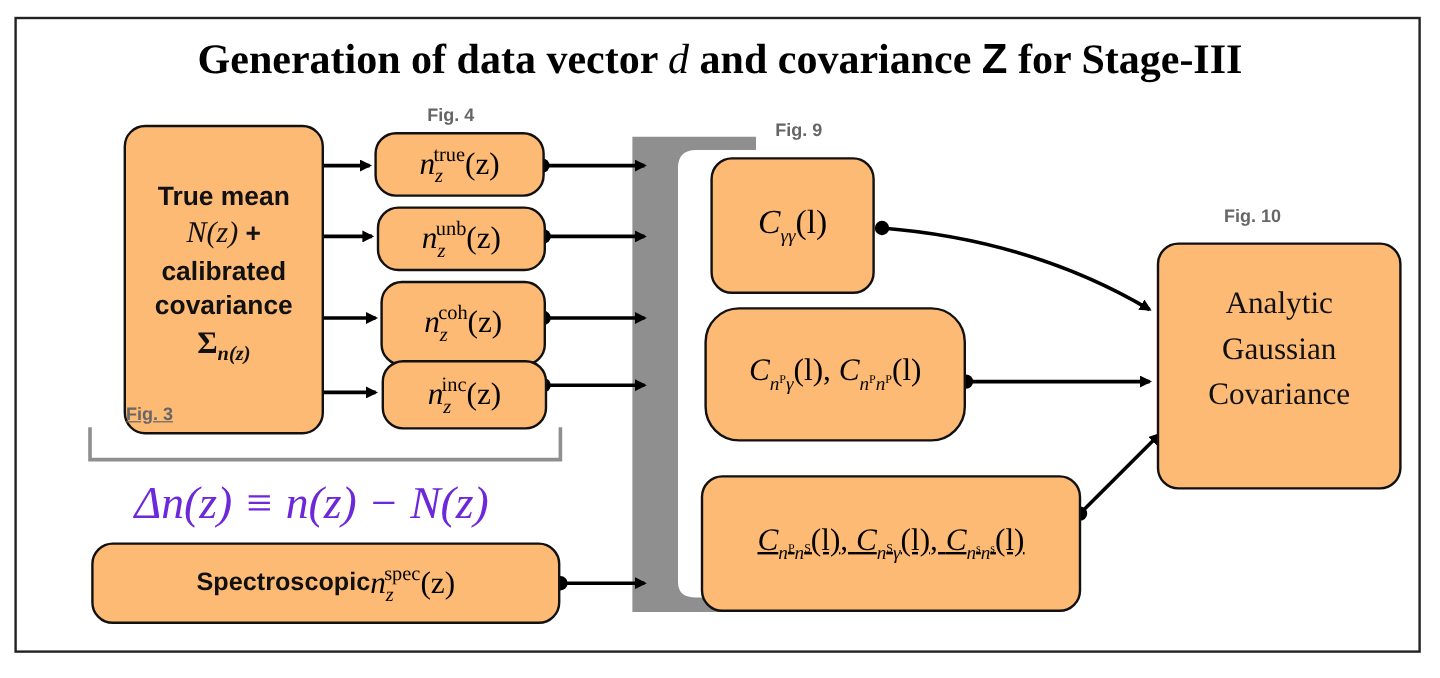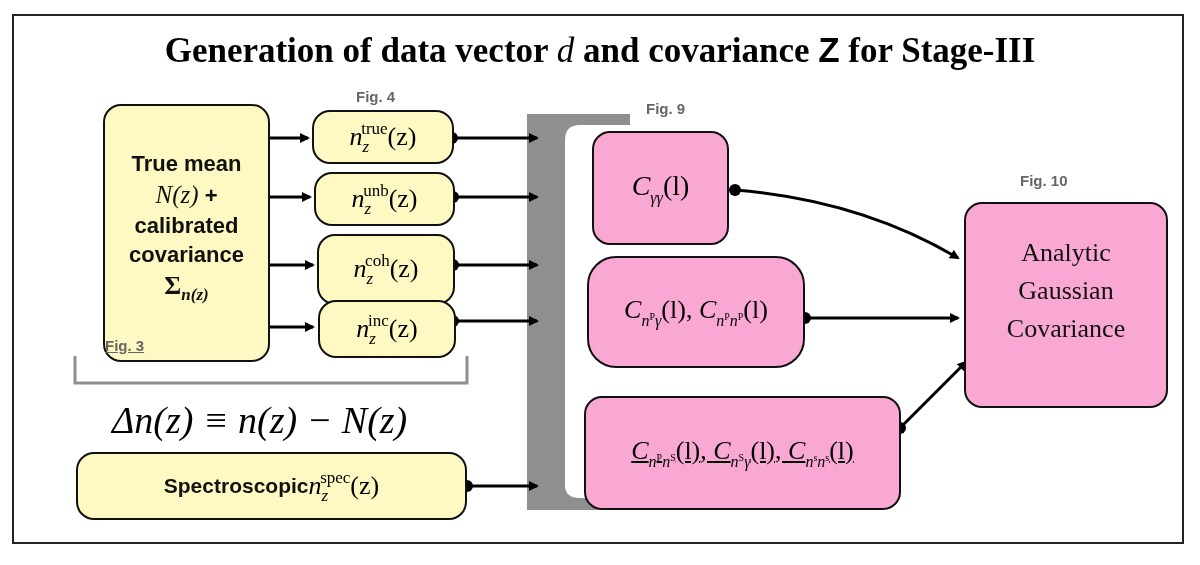--- a/index.html
+++ b/index.html
@@ -2,22 +2,22 @@
 <html><head>
 <meta charset="utf-8">
 <style>
   html, body { margin: 0; padding: 0; background: #ffffff; }
   body { width: 1200px; height: 565px; position: relative; overflow: hidden; font-family: "Liberation Sans", sans-serif; }
   .frame { position: absolute; left: 12px; top: 14px; width: 1172px; height: 530px; border: 2px solid #222; box-sizing: border-box; }
   .title { position: absolute; left: 0; top: 30px; width: 1200px; text-align: center; font-family: "Liberation Serif", serif; font-size: 35px; font-weight: bold; color: #000; }
   .title .it { font-style: italic; font-weight: normal; }
   .title .sans { font-family: "Liberation Sans", sans-serif; font-weight: bold; }
   .box { position: absolute; box-sizing: border-box; border: 2.5px solid #111; border-radius: 18px; display: flex; align-items: center; justify-content: center; text-align: center; }
-  .grey { background: #fef9c3; }
-  .blue { background: #f9a8d4; }
+  .grey { background: #fdba74; }
+  .blue { background: #fdba74; }
   .serif { font-family: "Liberation Serif", serif; }
   .math { font-family: "Liberation Serif", serif; font-style: italic; }
   .rm { font-style: normal; }
   .fig { position: absolute; font-family: "Liberation Sans", sans-serif; font-weight: bold; font-size: 15px; color: #666; }
   .nz { font-size: 26px; line-height: 1; }
   .nz sup { font-size: 17px; font-style: normal; vertical-align: 11px; }
   .nz sub { font-size: 17px; vertical-align: -7px; }
   .lbl { font-size: 22px; font-weight: bold; line-height: 1.32; color: #111; }
   svg.wires { position: absolute; left: 0; top: 0; }
   .cform { font-size: 28px; white-space: nowrap; }
@@ -103,21 +103,21 @@
 <div class="box grey" style="left:314px; top:172px; width:141px; height:54px;">
   <span class="math nz"><span>n</span><sub>z</sub><sup style="margin-left:-8px;">unb</sup><span class="rm">(z)</span></span>
 </div>
 <div class="box grey" style="left:317px; top:234px; width:138px; height:71px;">
   <span class="math nz"><span>n</span><sub>z</sub><sup style="margin-left:-8px;">coh</sup><span class="rm">(z)</span></span>
 </div>
 <div class="box grey" style="left:318px; top:300px; width:138px; height:58px;">
   <span class="math nz"><span>n</span><sub>z</sub><sup style="margin-left:-8px;">inc</sup><span class="rm">(z)</span></span>
 </div>
 
-<div class="math" style="position:absolute; left:112px; top:398px; font-size:38px; color:#000000;">Δn(z) ≡ n(z) − N(z)</div>
+<div class="math" style="position:absolute; left:112px; top:398px; font-size:38px; color:#6d28d9;">Δn(z) ≡ n(z) − N(z)</div>
 
 <div class="box grey" style="left:76px; top:452px; width:391px; height:68px;">
   <span class="lbl" style="font-size:21px;">Spectroscopic </span>
     <span class="math nz"><span>n</span><sub>z</sub><sup style="margin-left:-8px;">spec</sup><span class="rm">(z)</span></span>
 </div>
 
 <div class="box blue" style="left:592px; top:131px; width:137px; height:114px;">
   <span class="math cform"><span>C</span><sub>γγ</sub><span class="rm">(l)</span></span>
 </div>
 

